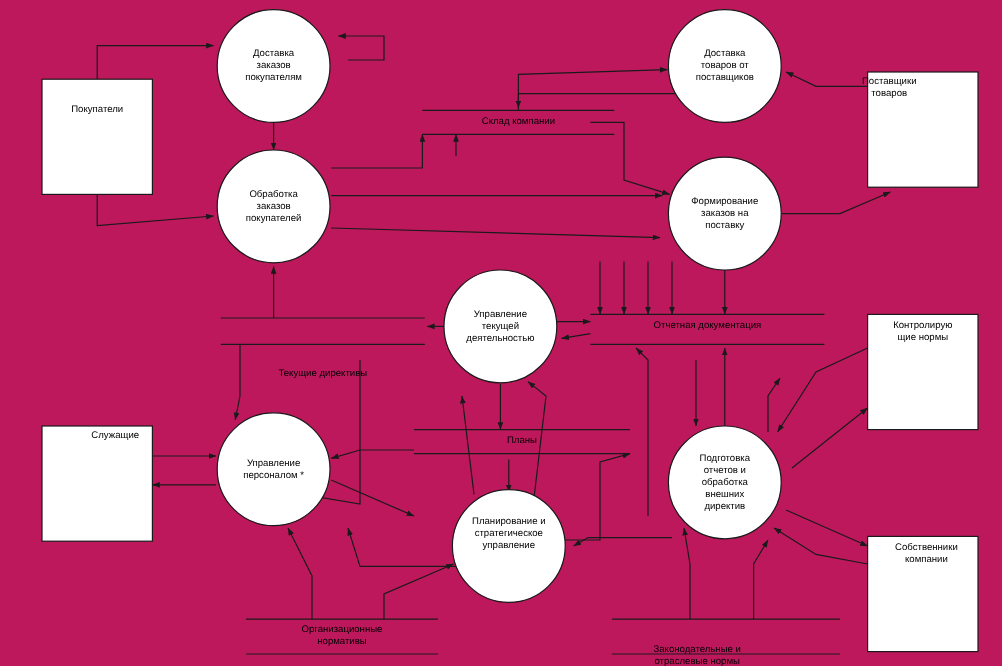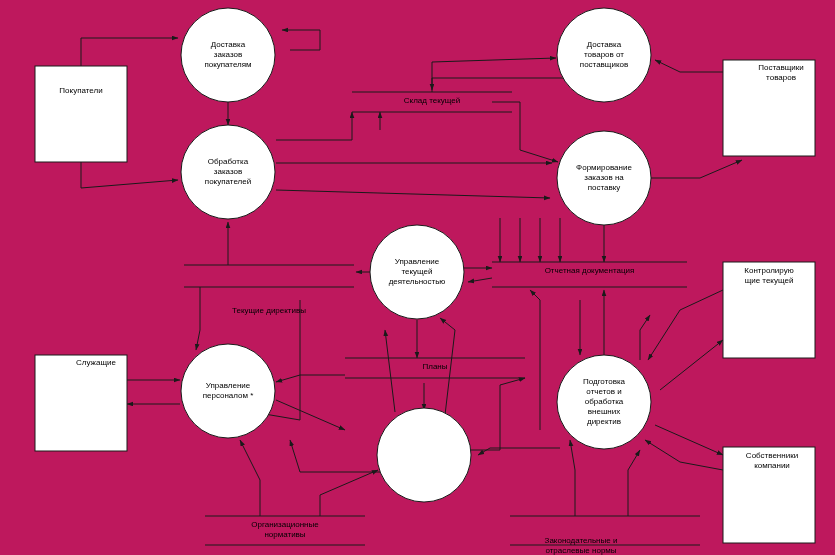--- a/index.html
+++ b/index.html
@@ -179,31 +179,34 @@
   <div class="node-label proc-label" style="left:368px; top:257px; width:98px;">Управление
 текущей
 деятельностью</div>
   <div class="node-label proc-label" style="left:181px; top:381px; width:94px;">Управление
 персоналом *</div>
   <div class="node-label proc-label" style="left:559px; top:377px; width:90px;">Подготовка
 отчетов и
 обработка
 внешних
 директив</div>
+  <div class="node-label proc-label" style="left:372px; top:430px; width:104px;">Планирование и
+стратегическое
+управление</div>
 
   <div class="node-label ext-label" style="left:36px; top:86px; width:90px;">Покупатели</div>
-  <div class="node-label ext-label" style="left:736px; top:63px; width:90px;">Поставщики
+  <div class="node-label ext-label" style="left:696px; top:63px; width:90px;">Поставщики
 товаров</div>
   <div class="node-label ext-label" style="left:724px; top:266px; width:90px;">Контролирую
-щие текущей</div>
+щие нормы</div>
   <div class="node-label ext-label" style="left:36px; top:358px; width:90px;margin-left:15px;">Служащие</div>
   <div class="node-label ext-label" style="left:724px; top:451px; width:96px;">Собственники
 компании</div>
 
-  <div class="node-label store-label" style="left:352px; top:96px; width:160px;">Склад текущей</div>
+  <div class="node-label store-label" style="left:352px; top:96px; width:160px;">Склад компании</div>
   <div class="node-label store-label" style="left:184px; top:269px; width:170px;margin-top:37px;">Текущие директивы</div>
   <div class="node-label store-label" style="left:492px; top:266px; width:195px;">Отчетная документация</div>
   <div class="node-label store-label" style="left:345px; top:362px; width:180px;">Планы</div>
   <div class="node-label store-label" style="left:205px; top:520px; width:160px;">Организационные
 нормативы</div>
   <div class="node-label store-label" style="left:486px; top:520px; width:190px;margin-top:16px;">Законодательные и
 отраслевые нормы</div>
 
 </div>
 

